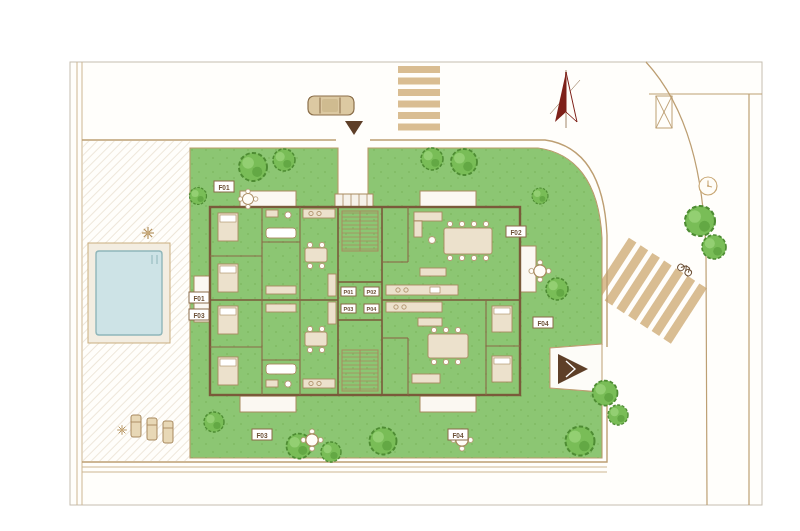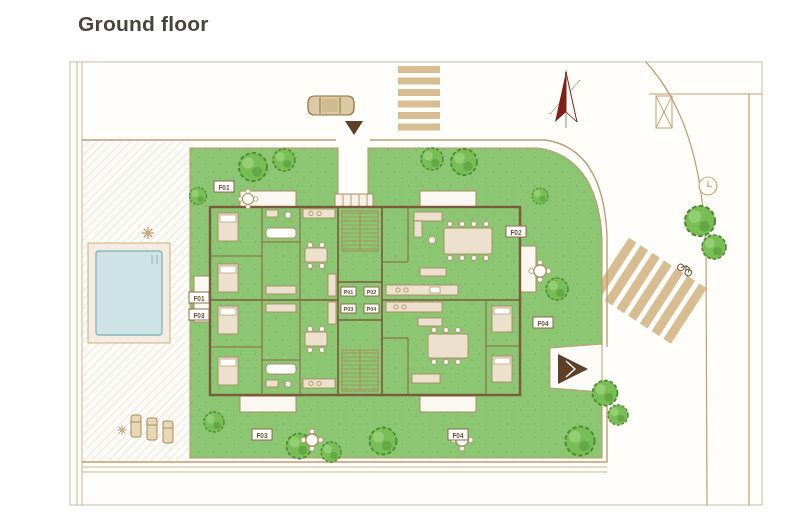--- a/index.html
+++ b/index.html
@@ -19,21 +19,20 @@
   .lbltxt{font:700 6.5px "Liberation Sans",sans-serif;fill:#6b4f35;text-anchor:middle;}
   .ptxt{font:700 5.5px "Liberation Sans",sans-serif;fill:#6b4f35;text-anchor:middle;}
   .pool-water{fill:var(--pool-blue,#cde3e6);stroke:#8fb6ba;stroke-width:1.4;}
   .needle{fill:var(--compass-red,#7e2018);}
   .zebra{fill:#d9bd92;}
 </style>
 </head>
 <body>
 
 <div class="stage">
-  <h1 class="page-title">Ground floor</h1>
 
   <svg width="800" height="531" viewBox="0 0 800 531">
     <defs>
       <pattern id="hatch" width="6" height="6" patternUnits="userSpaceOnUse" patternTransform="rotate(45)">
         <line x1="0" y1="0" x2="0" y2="6" stroke="#ddd0ba" stroke-width="1"></line>
       </pattern>
       <pattern id="steps" width="6" height="4" patternUnits="userSpaceOnUse">
         <line x1="0" y1="1" x2="6" y2="1" stroke="#a8895f" stroke-width=".8"></line>
       </pattern>
       <pattern id="grass" width="14" height="14" patternUnits="userSpaceOnUse">

